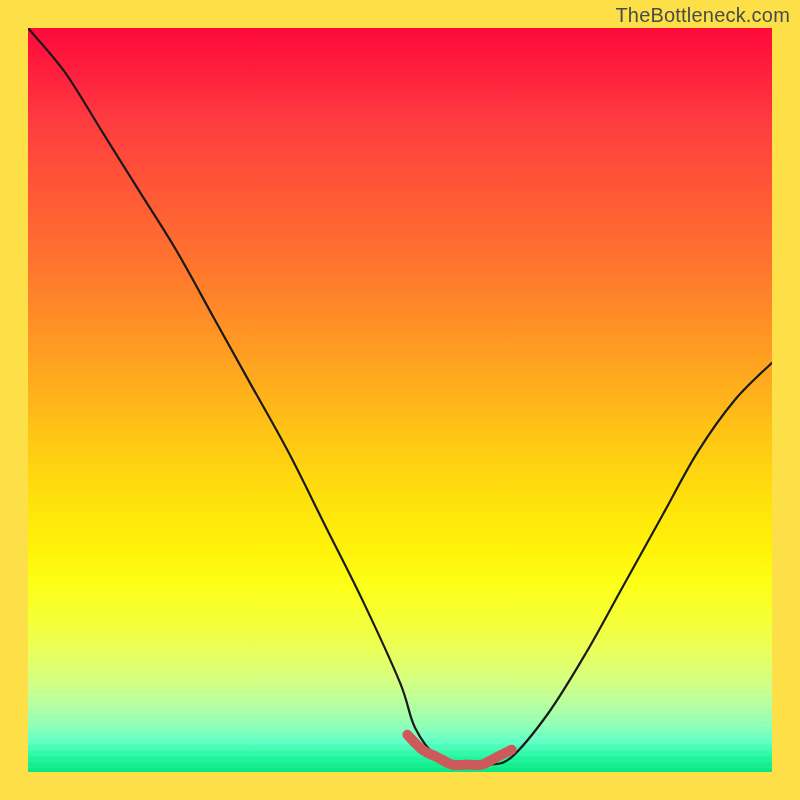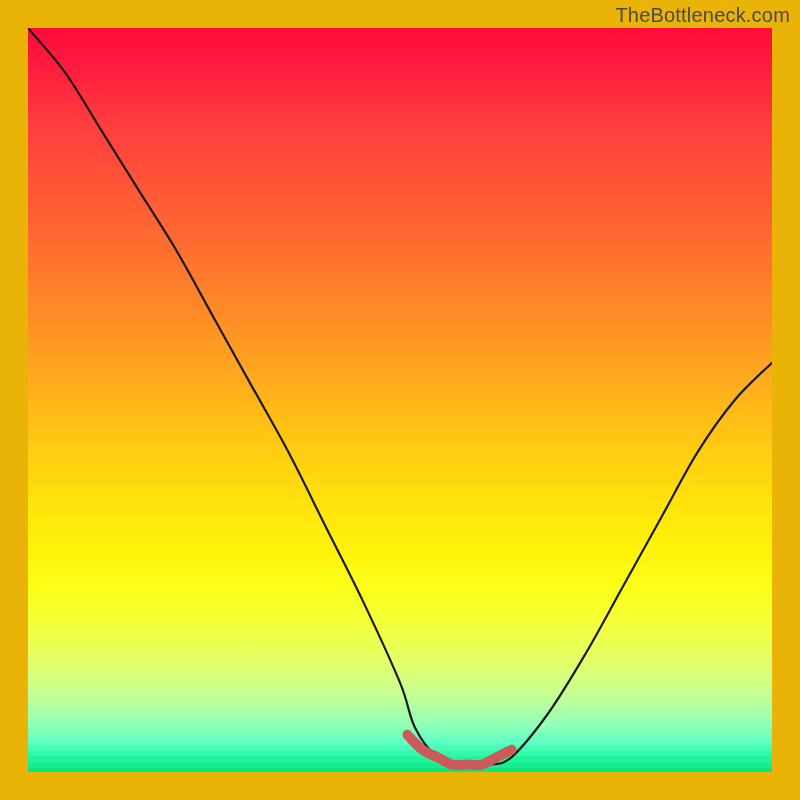--- a/index.html
+++ b/index.html
@@ -8,21 +8,21 @@
     width: 800px;
     height: 800px;
     background: #000;
     overflow: hidden;
     font-family: Arial, Helvetica, sans-serif;
   }
   .frame {
     position: relative;
     width: 800px;
     height: 800px;
-    background: #eab308;
+    background: #fde047;
   }
   .watermark {
     position: absolute;
     top: 4px;
     right: 10px;
     color: #4a4a4a;
     font-size: 20px;
     font-weight: 500;
     letter-spacing: 0.2px;
     z-index: 10;

